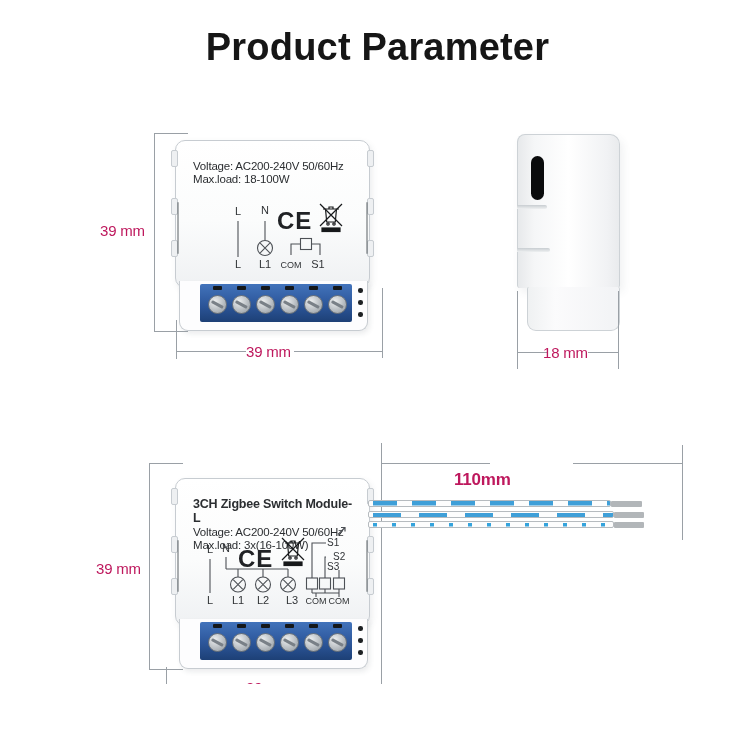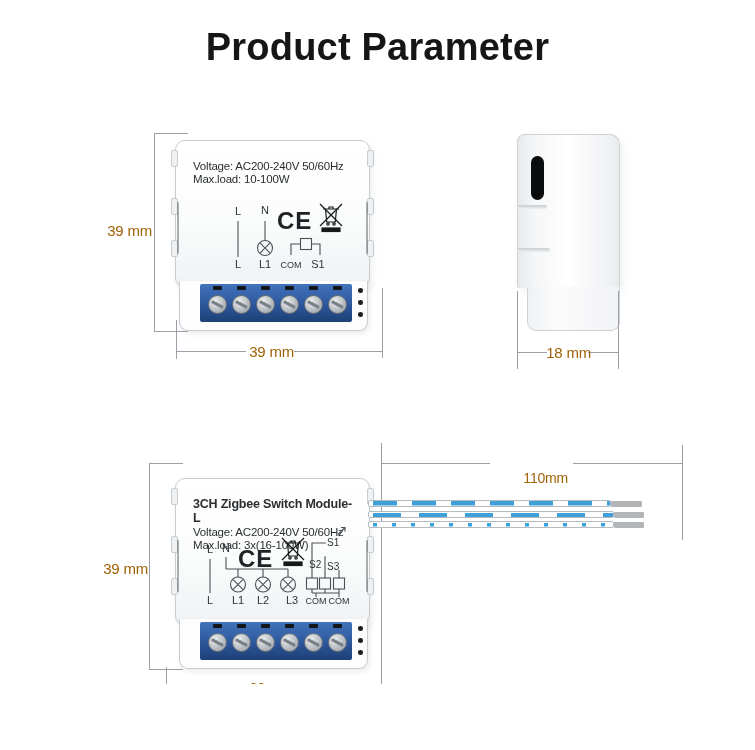--- a/index.html
+++ b/index.html
@@ -27,21 +27,21 @@
   .blue{position:absolute;left:20px;top:3px;width:152px;height:38px;border-radius:2px;
         background:linear-gradient(180deg,#4273bb 0%,#2c569a 55%,#1d4076 100%);}
   .slot{position:absolute;top:2px;width:9px;height:4px;background:#14171a;border-radius:1px;}
   .screw{position:absolute;top:11px;width:19px;height:19px;border-radius:50%;box-sizing:border-box;
          background:radial-gradient(circle at 35% 32%,#eceeef 0%,#c2c7cb 45%,#8f969c 100%);
          border:1px solid #6d747b;}
   .screw i{position:absolute;left:2px;right:2px;top:7px;height:2.5px;background:#798087;
            transform:rotate(28deg);border-radius:1px;}
   .dot{position:absolute;width:4.5px;height:4.5px;border-radius:50%;background:#1d2023;}
   .dl{position:absolute;background:#9aa0a6;}
-  .dtext{position:absolute;font-size:15px;color:#a16207;text-align:right;letter-spacing:-.2px;}
+  .dtext{position:absolute;font-size:15px;color:#be185d;text-align:left;letter-spacing:-.2px;}
   .sidebody{position:absolute;left:517px;top:134px;width:101px;height:153px;
        background:linear-gradient(90deg,#e7e9eb 0%,#f5f6f7 16%,#ffffff 50%,#f1f2f4 88%,#e9ebed 100%);
        border:1px solid #cdd2d6;border-bottom:none;border-radius:8px 10px 3px 3px;
        box-shadow:3px 4px 8px rgba(70,80,90,.08);}
   .sidestep{position:absolute;left:527px;top:287px;width:91px;height:43px;
        background:linear-gradient(90deg,#eff1f2 0%,#fbfbfc 30%,#f3f4f6 90%);
        border:1px solid #cdd2d6;border-top:none;border-radius:2px 2px 9px 9px;}
   .sideslot{position:absolute;left:531px;top:156px;width:13px;height:44px;background:#0a0b0c;border-radius:6.5px;}
   .groove{position:absolute;height:4px;background:linear-gradient(180deg,#c8cdd1,#eef0f1);border-radius:0 2px 2px 0;}
   .wire{position:absolute;height:7px;background-color:#fdfdfd;border:1px solid #b6bbbf;
@@ -60,21 +60,21 @@
     <div class="tab" style="right:-5px;top:9px;"></div>
     <div class="tab" style="left:-5px;top:57px;"></div>
     <div class="tab" style="left:-5px;top:99px;"></div>
     <div class="tab" style="right:-5px;top:57px;"></div>
     <div class="tab" style="right:-5px;top:99px;"></div>
     <div class="slit" style="left:1px;top:61px;"></div>
     <div class="slit" style="right:1px;top:61px;"></div>
 
     <div class="mtext">
       <div class="mline">Voltage: AC200-240V 50/60Hz</div>
-      <div class="mline">Max.load: 10-100W</div>
+      <div class="mline">Max.load: 18-100W</div>
     </div>
 
     <svg class="wiring" style="left:40px;top:60px;" width="140" height="62" viewBox="0 0 140 62">
       <path d="M22,20 V56"></path>
       <path d="M49,20 V39"></path>
       <circle cx="49" cy="47" r="7.5"></circle>
       <path d="M44.2,42.2 L53.8,51.8 M53.8,42.2 L44.2,51.8"></path>
       <rect x="84.5" y="37.5" width="11" height="11"></rect>
       <path d="M75,54 V43 H84.5 M95.5,43 H104 V54"></path>
     </svg>
@@ -190,21 +190,21 @@
       <path d="M5,7 H21 M11,7 V5 h4 v2 M7.5,7 l1.2,13 h8.6 L18.5,7"></path>
       <circle cx="10" cy="22" r="1.2"></circle>
         <circle cx="16" cy="22" r="1.2"></circle>
       <path d="M2,2 L24,24 M24,2 L2,24"></path>
       <rect x="4" y="26" width="18" height="3.5" fill="#17191b"></rect>
     </svg>
     <svg class="press" style="left:160px;top:46px;" width="11" height="11" viewBox="0 0 11 11">
       <path d="M2,9.5 L9,2.5 M5,2.5 H9 V6.5"></path>
     </svg>
     <div class="slbl" style="left:151px;top:58px;">S1</div>
-    <div class="slbl" style="left:133px;top:72px;margin-top:8px;">S2</div>
+    <div class="slbl" style="left:157px;top:72px;">S2</div>
     <div class="slbl" style="left:151px;top:82px;">S3</div>
 
     <div class="lbl" style="left:23px;top:115px;">L</div>
     <div class="lbl" style="left:51px;top:115px;">L1</div>
     <div class="lbl" style="left:76px;top:115px;">L2</div>
     <div class="lbl" style="left:105px;top:115px;">L3</div>
     <div class="lbl sm" style="left:126px;top:117px;">COM</div>
     <div class="lbl sm" style="left:149px;top:117px;">COM</div>
   </div>
 
@@ -247,21 +247,21 @@
 
   <div class="dl" style="left:165.5px;top:667px;width:1.2px;height:38px;"></div>
   <div class="dl" style="left:166px;top:694.5px;width:77px;height:1.2px;"></div>
   <div class="dl" style="left:301px;top:694.5px;width:80px;height:1.2px;"></div>
   <div class="dtext" style="left:246px;top:679px;width:48px;">39 mm</div>
 
   <div class="dl" style="left:381px;top:443px;width:1.2px;height:262px;"></div>
   <div class="dl" style="left:681.5px;top:445px;width:1.2px;height:95px;"></div>
   <div class="dl" style="left:382px;top:462.5px;width:108px;height:1.2px;"></div>
   <div class="dl" style="left:573px;top:462.5px;width:109px;height:1.2px;"></div>
-  <div class="dtext" style="left:490px;top:470px;width:78px;font-size:14px;">110mm</div>
+  <div class="dtext" style="left:454px;top:470px;width:78px;font-size:17px;font-weight:bold;">110mm</div>
 
   <div class="wire" style="left:368px;top:500px;width:243px;
        background-image:repeating-linear-gradient(90deg,#3f9fd8 0 24px,transparent 24px 39px);
        background-size:100% 4.5px;"></div>
   <div class="wire" style="left:368px;top:511px;width:246px;
        background-image:repeating-linear-gradient(90deg,#3f9fd8 0 28px,transparent 28px 46px);
        background-size:100% 4px;"></div>
   <div class="wire" style="left:368px;top:521px;width:246px;
        background-image:repeating-linear-gradient(90deg,#35a3dc 0 4px,transparent 4px 19px);
        background-size:100% 3.5px;"></div>

